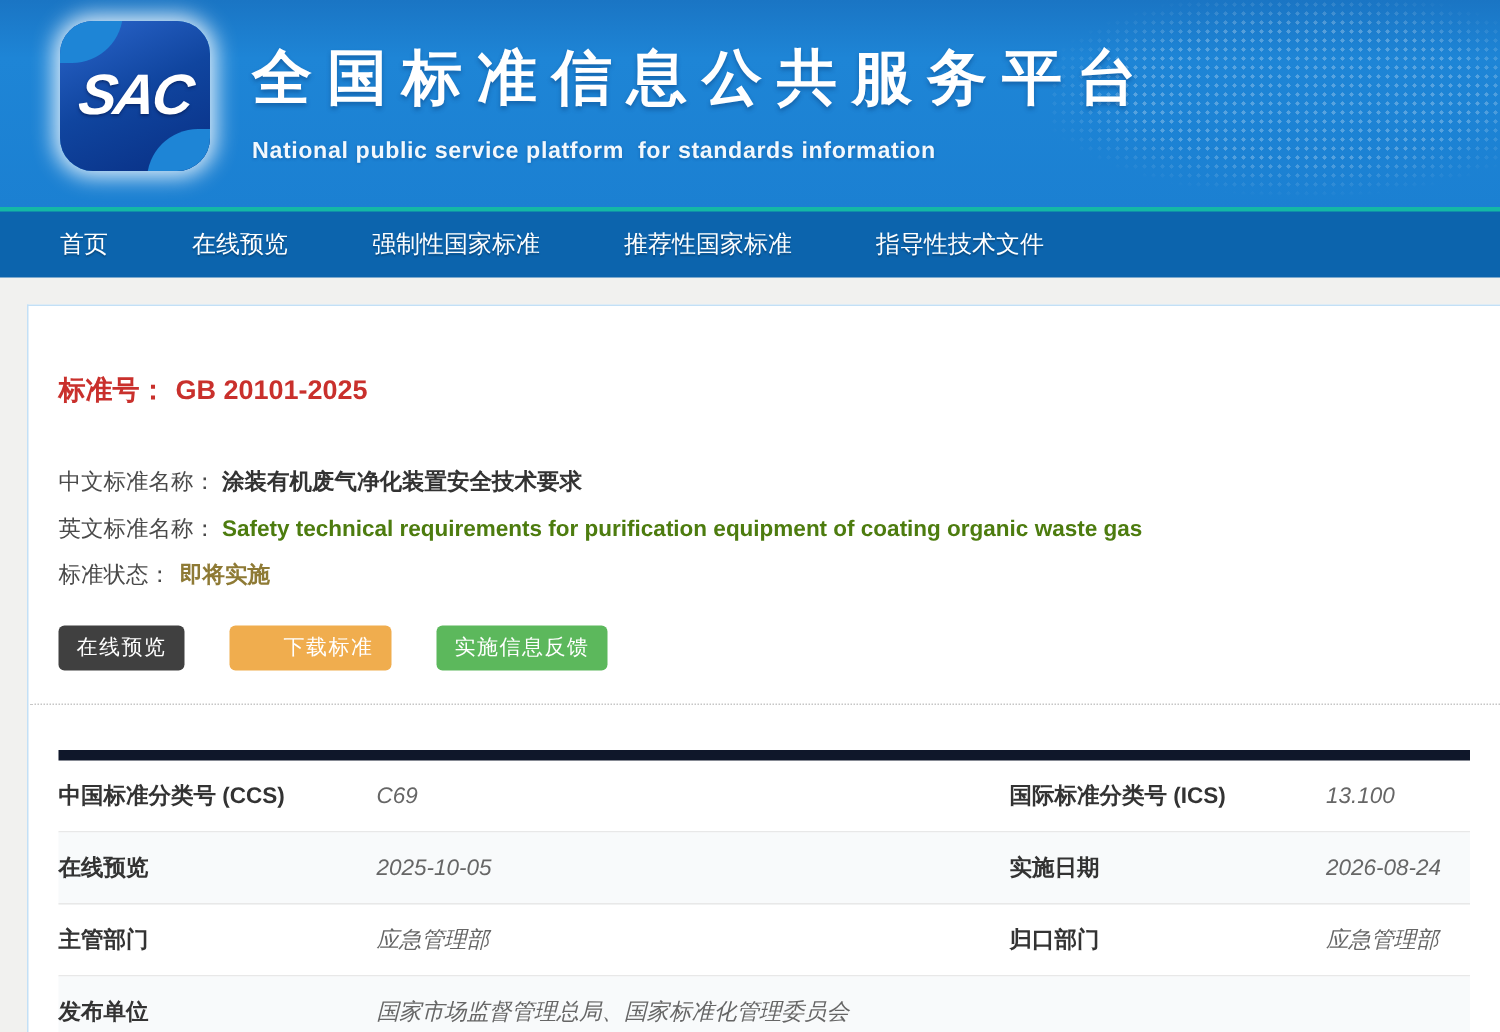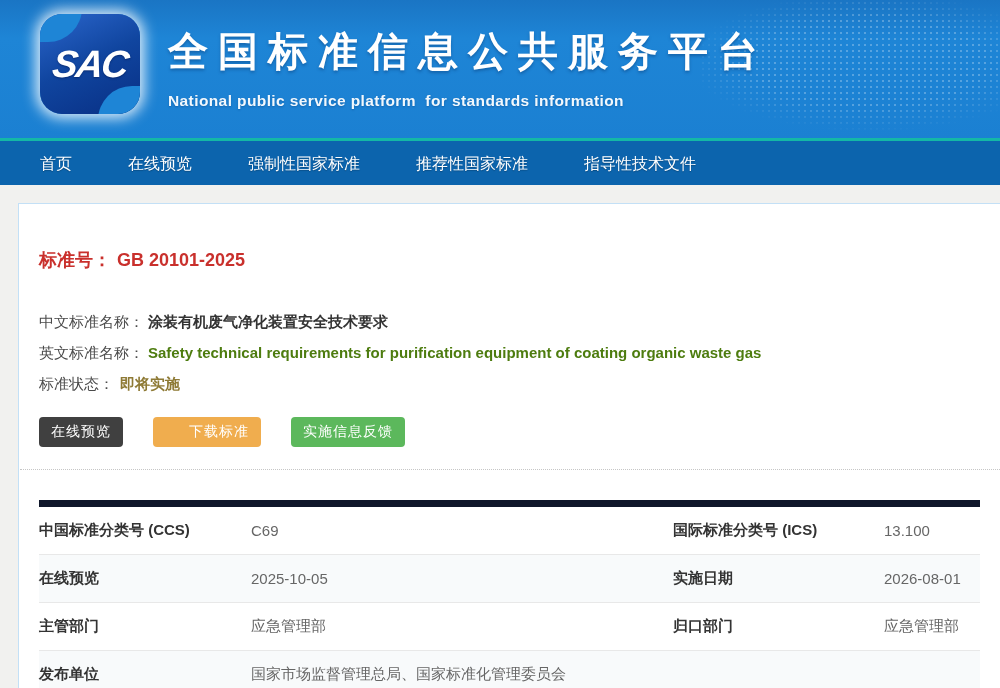--- a/index.html
+++ b/index.html
@@ -98,21 +98,21 @@
 
   
   .meta-table { margin-top:30px; border-top:7px solid #0f172a; }
   .meta-row {
     display:grid; grid-template-columns:212px 422px 211px 1fr;
     align-items:center; height:48px; border-bottom:1px solid #e8e8e8;
     font-size:15px;
   }
   .meta-row:nth-child(even) { background:#f8fafb; }
   .meta-row .lab { font-weight:bold; color:#333; white-space:nowrap; }
-  .meta-row .val { color:#666; white-space:nowrap; }
+  .meta-row .val { color:#666; white-space:nowrap;font-style:italic; }
 </style>
 </head>
 <body>
 
 <header class="header">
   <div class="world-map"></div>
   <div class="swoosh s1"></div>
   <div class="swoosh s2"></div>
   <a class="logo">
     <span class="notch tl"></span>
@@ -163,21 +163,21 @@
     <div class="meta-row">
       <span class="lab">中国标准分类号 (CCS)</span>
       <span class="val">C69</span>
       <span class="lab">国际标准分类号 (ICS)</span>
       <span class="val">13.100</span>
     </div>
     <div class="meta-row">
       <span class="lab">在线预览</span>
       <span class="val">2025-10-05</span>
       <span class="lab">实施日期</span>
-      <span class="val">2026-08-01</span>
+      <span class="val">2026-08-24</span>
     </div>
     <div class="meta-row">
       <span class="lab">主管部门</span>
       <span class="val">应急管理部</span>
       <span class="lab">归口部门</span>
       <span class="val">应急管理部</span>
     </div>
     <div class="meta-row">
       <span class="lab">发布单位</span>
       <span class="val">国家市场监督管理总局、国家标准化管理委员会</span>

